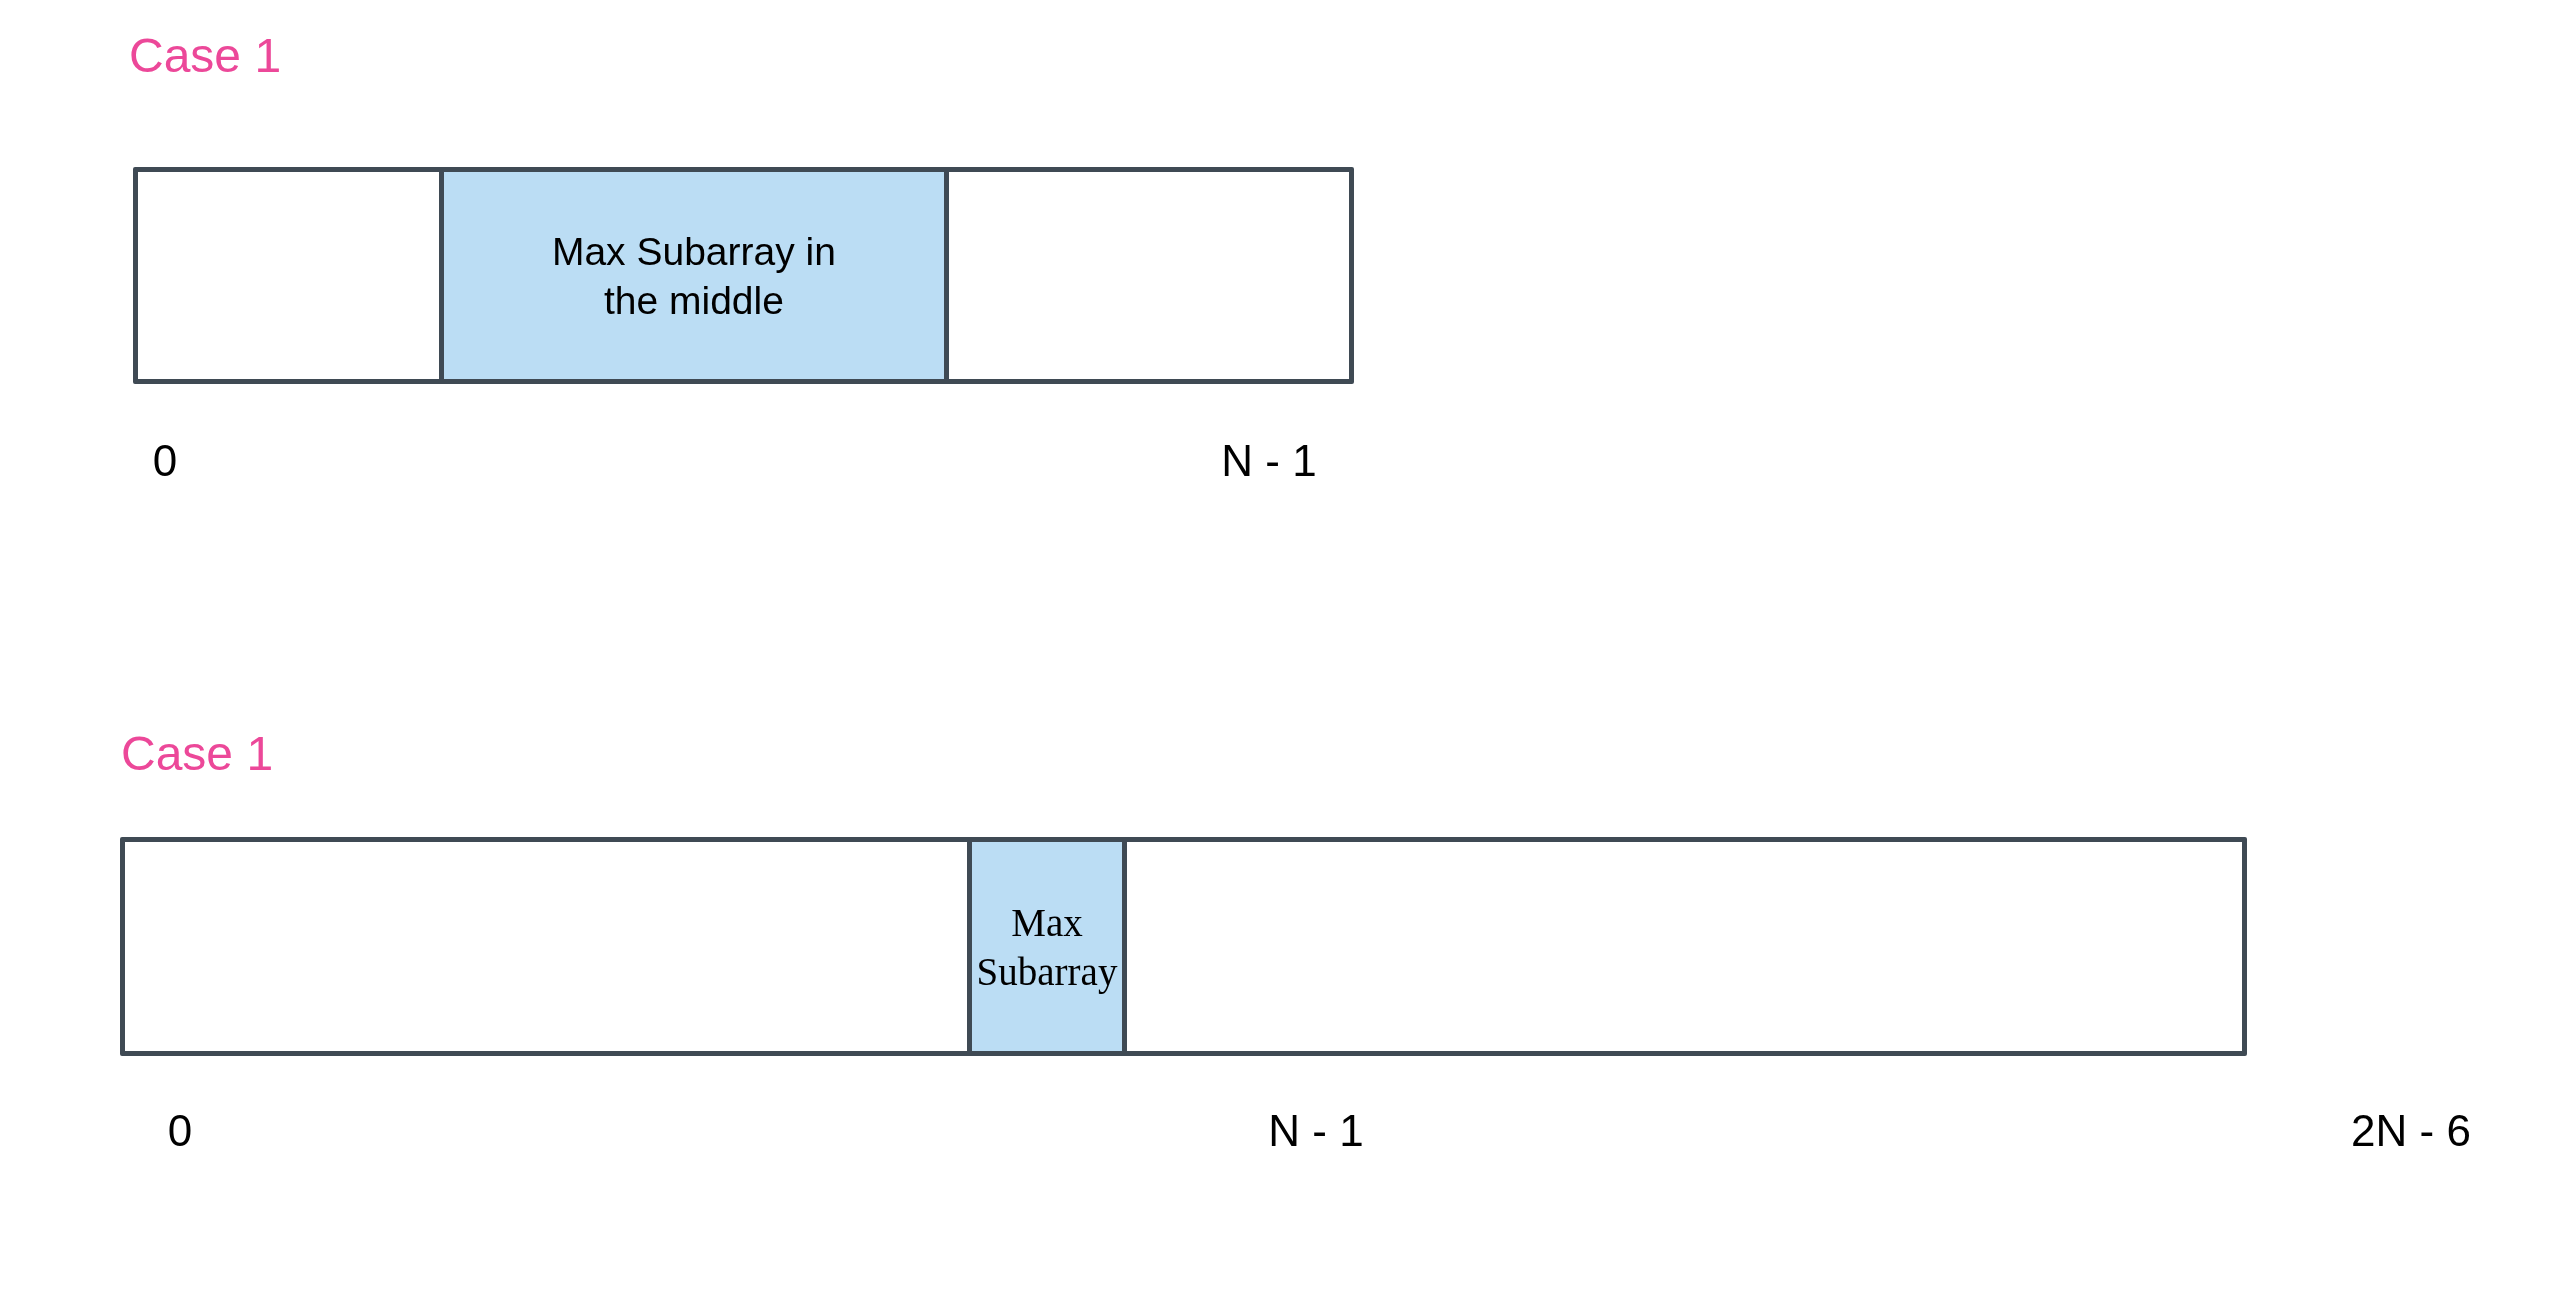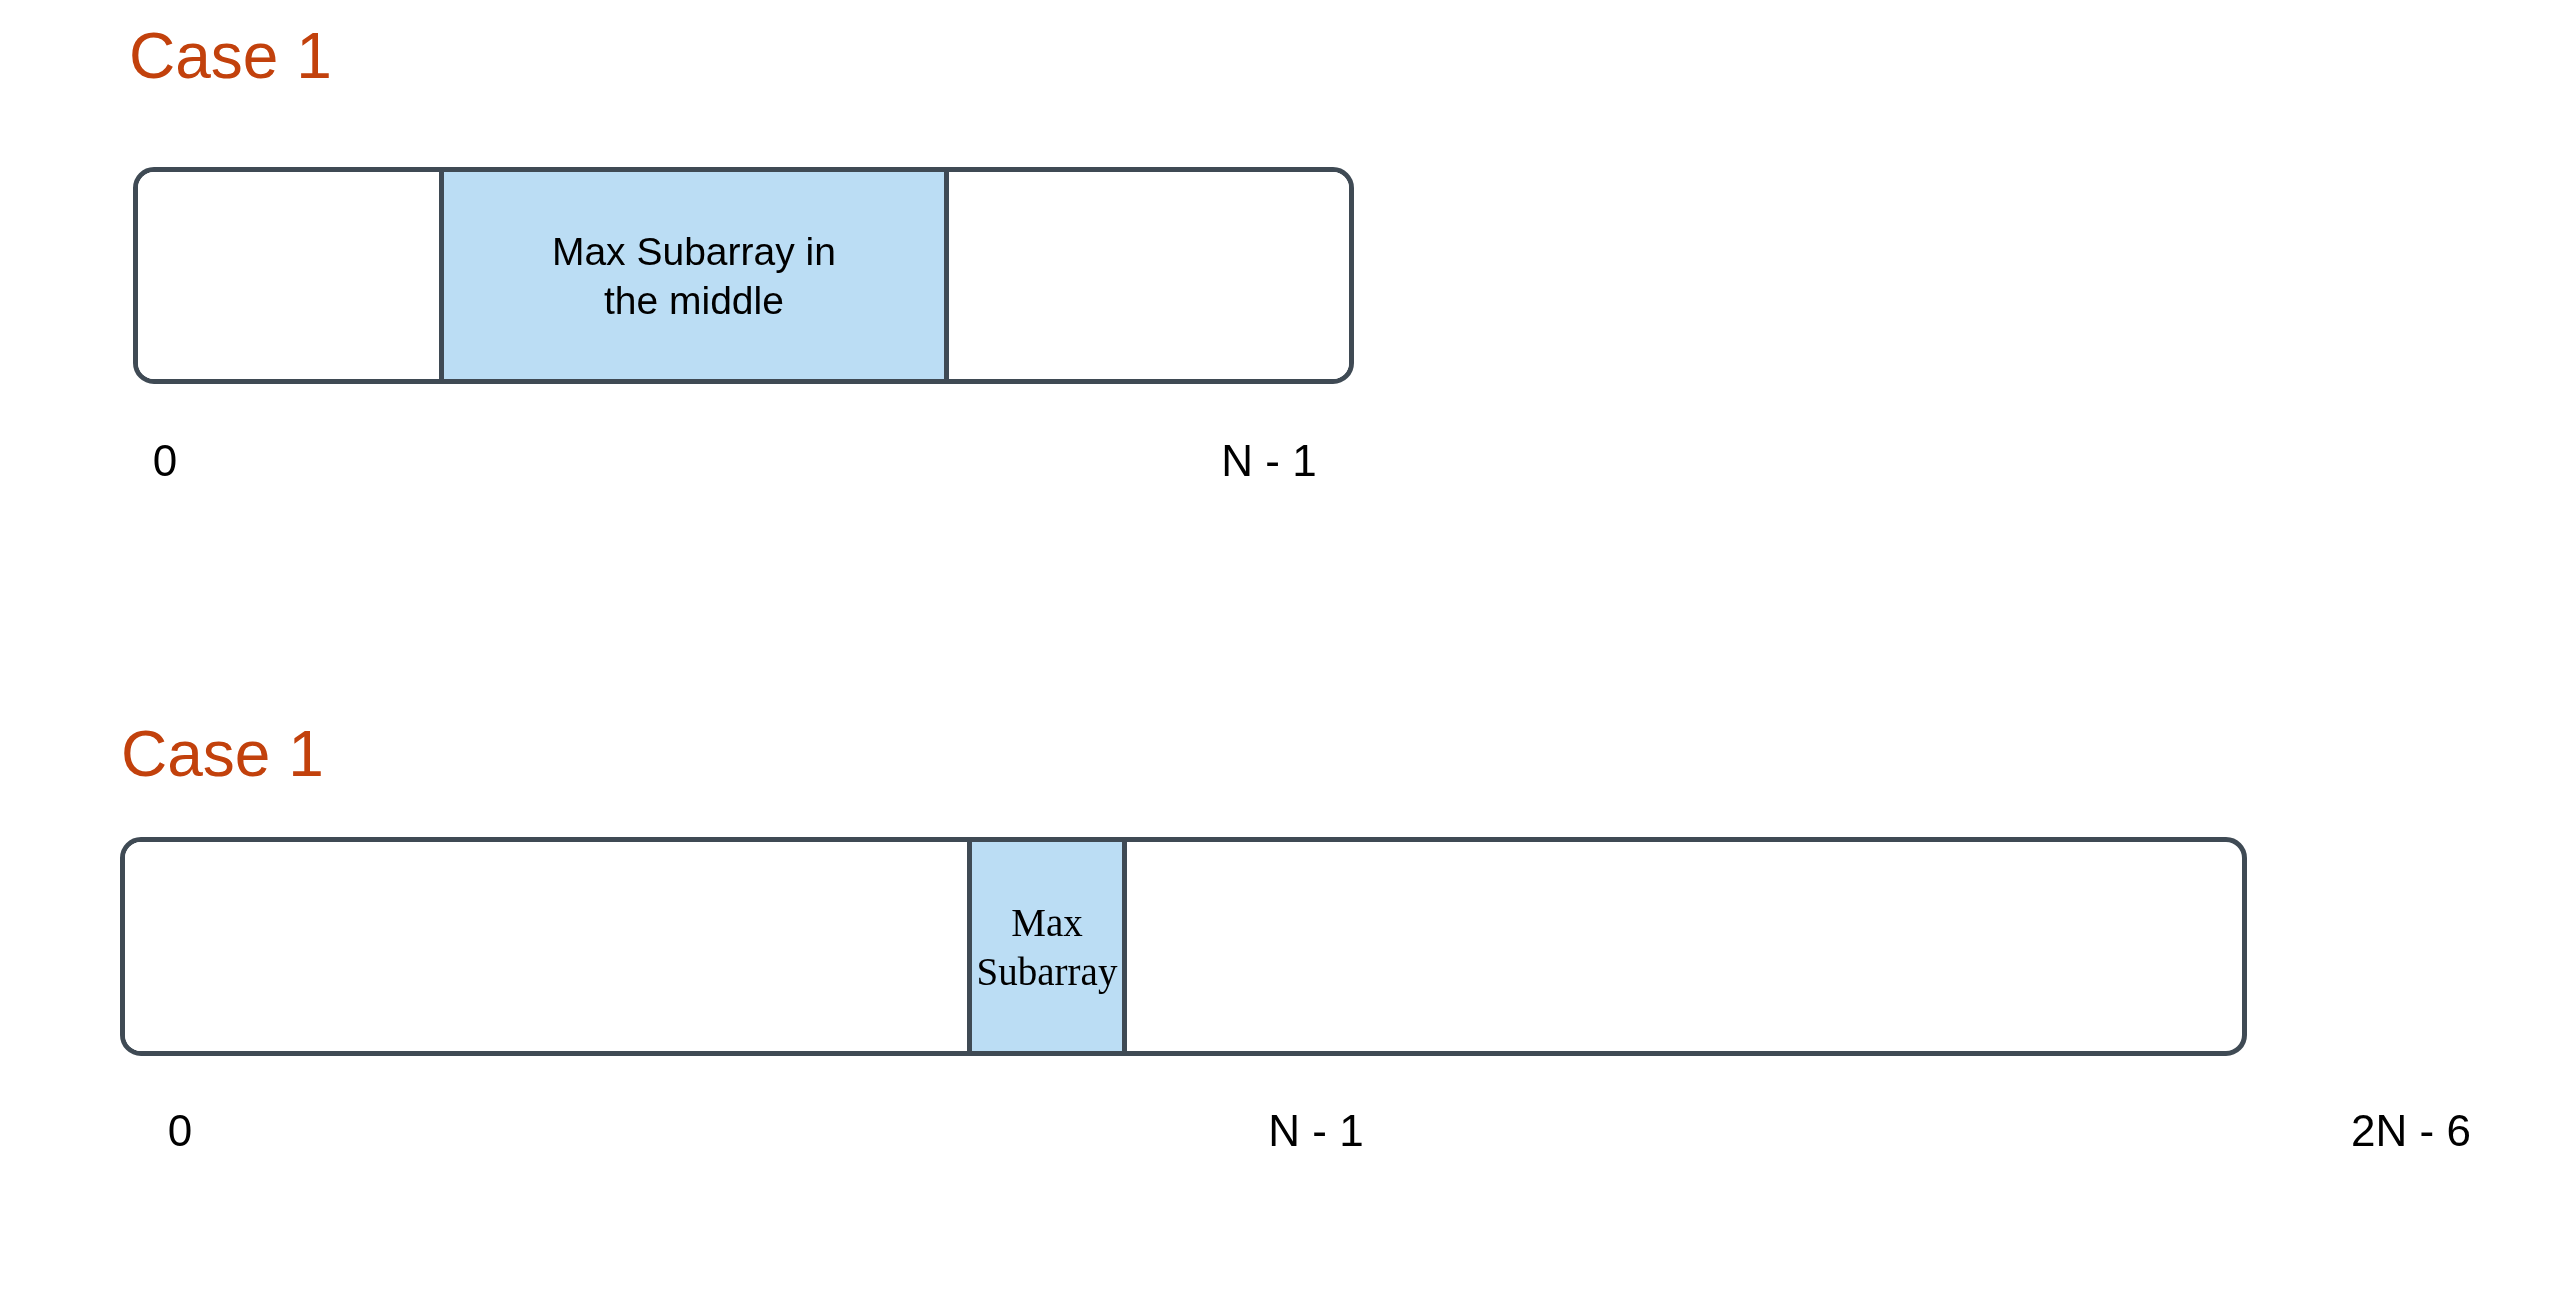--- a/index.html
+++ b/index.html
@@ -13,36 +13,36 @@
     position: relative;
     overflow: hidden;
     font-family: "Liberation Sans", sans-serif;
     -webkit-font-smoothing: antialiased;
   }
 
   .case-block { position: absolute; }
 
   .case-title {
     position: absolute;
-    color: #c2410c;
-    font-size: 64px;
+    color: #ec4899;
+    font-size: 48px;
     line-height: 50px;
     font-family: "Liberation Sans", sans-serif;
     white-space: nowrap;
   }
 
   
   .bar {
     position: absolute;
     box-sizing: border-box;
     display: flex;
     flex-direction: row;
     align-items: stretch;
     border: 5.5px solid #3f4a54;
-    border-radius: 21px;
+    border-radius: 2px;
     background: #ffffff;
     overflow: hidden;
   }
 
   .seg {
     box-sizing: border-box;
     display: flex;
     align-items: center;
     justify-content: center;
     text-align: center;

